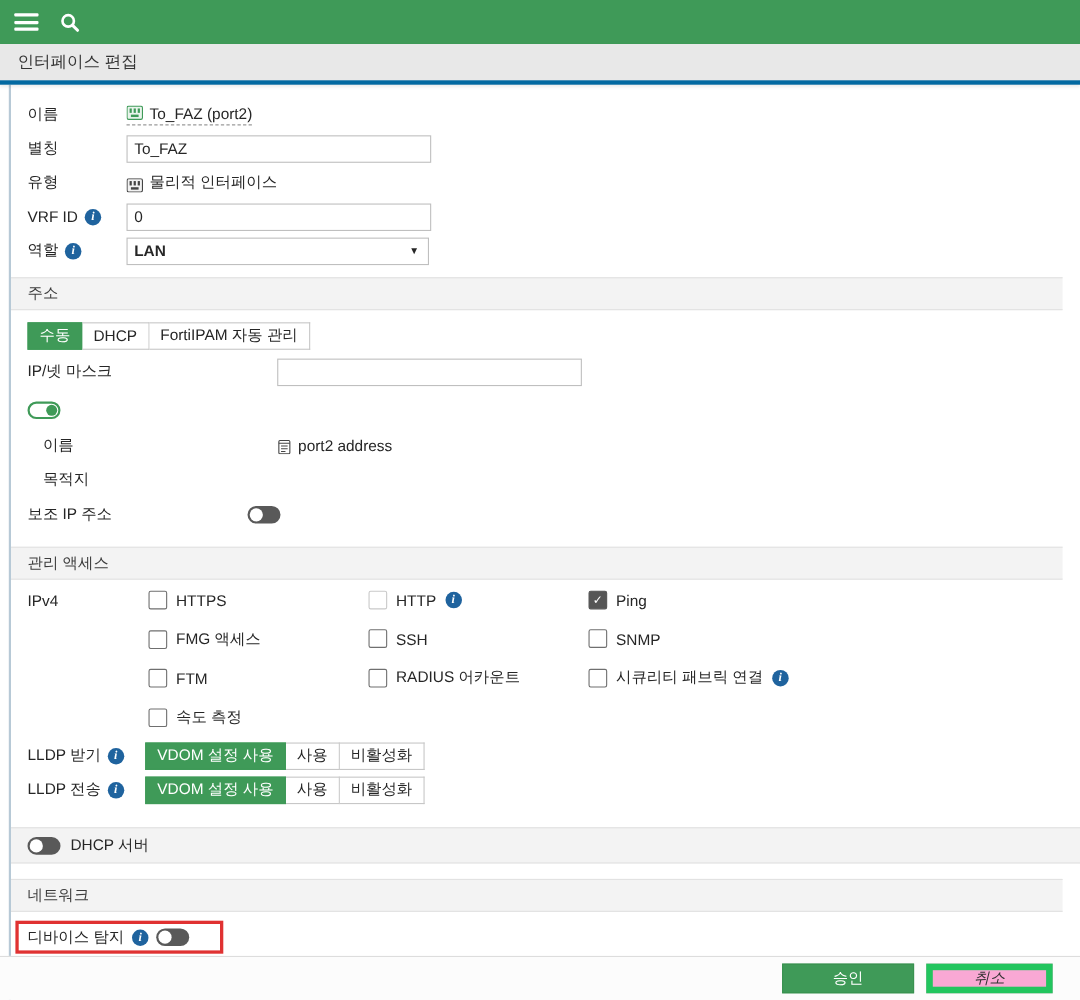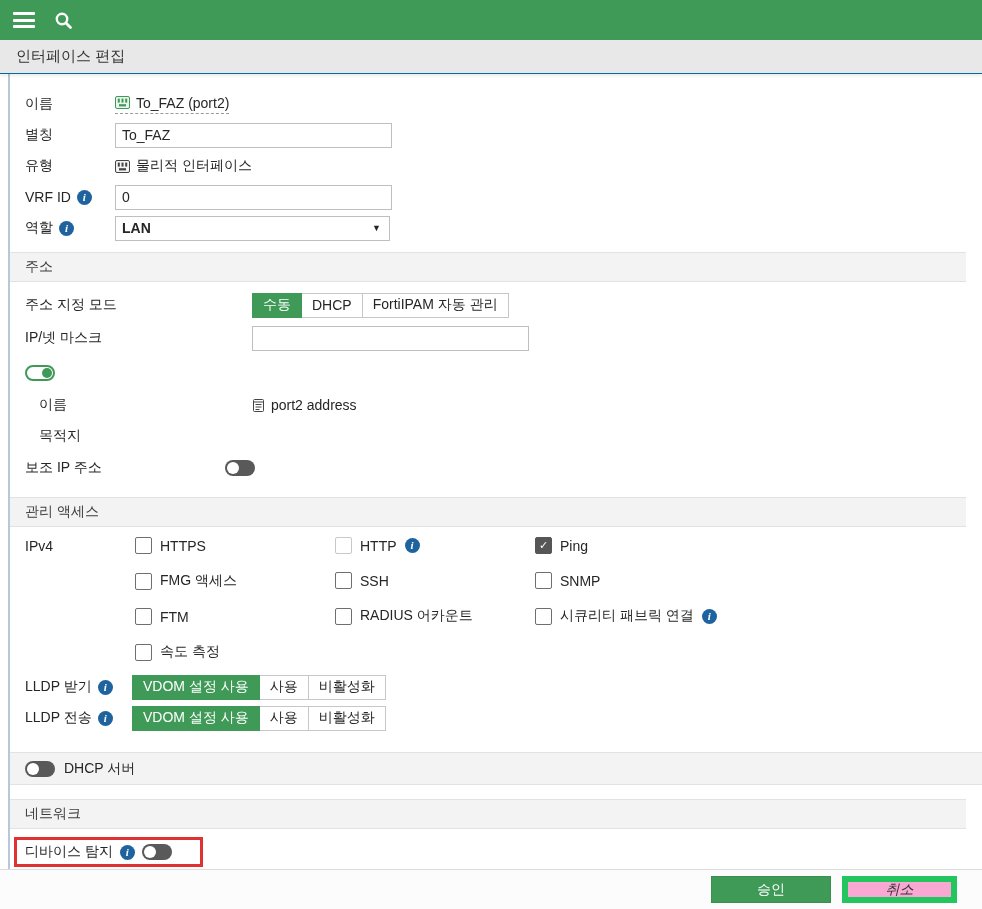--- a/index.html
+++ b/index.html
@@ -8,36 +8,36 @@
     background:#fff;font-family:"Liberation Sans","DejaVu Sans",sans-serif;
     font-size:14px;color:#262626;-webkit-font-smoothing:antialiased;
   }
   
   .topbar{height:40px;background:#3f9a58;display:flex;align-items:center;padding-left:13px;}
   .menu-btn{width:22px;height:16px;display:flex;flex-direction:column;justify-content:space-between;cursor:pointer;}
   .menu-btn span{display:block;height:3px;background:#fff;border-radius:1px;}
   .search-btn{margin-left:19px;cursor:pointer;display:flex;align-items:center;}
   
   .titlebar{
-    height:33px;background:#e8e8e8;border-bottom:1px solid #0369a1;
+    height:33px;background:#e8e8e8;border-bottom:4px solid #0369a1;
     box-shadow:0 2px 3px rgba(0,0,0,0.08);display:flex;align-items:center;
     padding-left:16px;font-size:15px;color:#333;position:relative;z-index:2;
   }
   
   .content{
     position:absolute;top:74px;left:8px;right:0;bottom:0;
     border-left:2px solid #b7c9d6;background:#fff;
   }
   .row{display:flex;align-items:center;padding-left:15px;min-height:28px;margin-bottom:3px;}
   .lbl{width:90px;flex:none;color:#262626;display:flex;align-items:center;gap:6px;}
   .lbl-wide{width:227px;flex:none;display:flex;align-items:center;gap:6px;}
   .lbl-mid{width:200px;flex:none;}
   .indent{padding-left:29px;}
   .indent .lbl-wide{width:213px;}
-  .val{display:flex;align-items:center;gap:6px;}
+  .val{display:flex;align-items:flex-end;gap:6px;}
   .txtfield{
     width:263px;height:23px;border:1px solid #bfbfbf;background:#fff;
     padding:0 6px;font-size:14px;color:#262626;font-family:inherit;border-radius:0;
   }
   .selectbox{
     width:275px;height:25px;border:1px solid #bfbfbf;background:#fff;
     display:flex;align-items:center;justify-content:space-between;
     padding:0 8px 0 6px;cursor:pointer;box-sizing:border-box;font-weight:bold;
   }
   .caret{font-size:9px;color:#262626;}
@@ -175,21 +175,20 @@
       <span>LAN</span>
       <span class="caret">▼</span>
     </div>
   </div>
 
   <div class="section-band">
     <span>주소</span>
   </div>
 
   <div class="row">
-    <div class="lbl-wide">주소 지정 모드</div>
     <div class="seg">
       <div class="seg-btn sel">수동</div>
       <div class="seg-btn">DHCP</div>
       <div class="seg-btn">FortiIPAM 자동 관리</div>
     </div>
   </div>
 
   <div class="row" style="margin-top:5px;">
     <div class="lbl-wide">IP/넷 마스크</div>
     <input class="txtfield" value="" style="">

